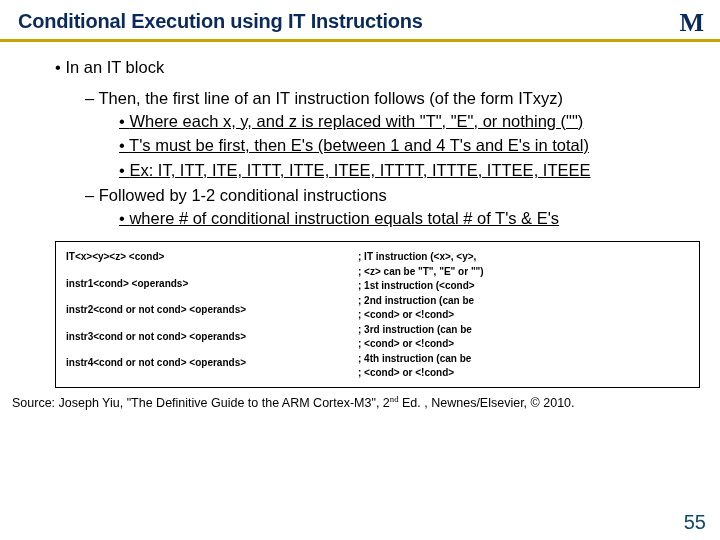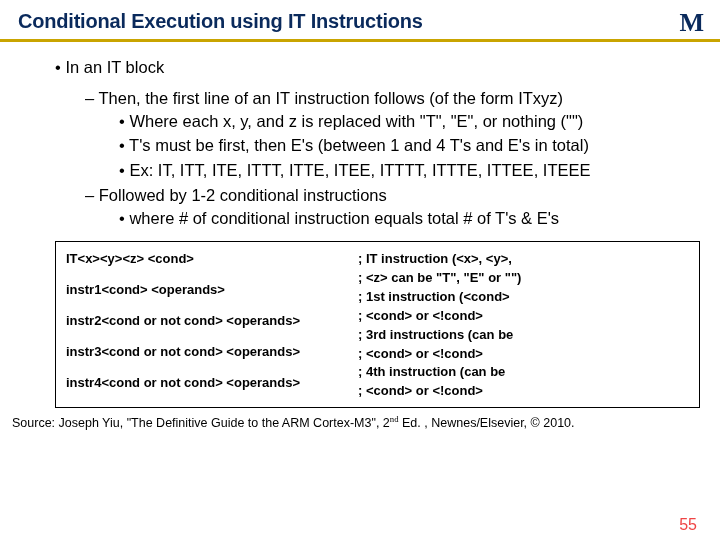--- a/index.html
+++ b/index.html
@@ -40,47 +40,47 @@
     padding: 0 20px 0 24px;
     font-size: 16.5px;
     line-height: 1.38;
     margin-left: 31px;
   }
   ul.toplist { list-style: none; }
   ul.toplist > li::before { content: "• "; }
   ul.sublist { list-style: none; padding-left: 30px; margin-top: 8px; }
   ul.sublist > li::before { content: "– "; }
   ul.sublist > li { margin-bottom: 2px; }
-  ul.subsub { list-style: none; padding-left: 34px; }
+  ul.subsub { list-style: none; padding-left: 34px; text-decoration: underline; }
   ul.subsub > li::before { content: "• "; }
   ul.subsub > li { margin-bottom: 2px; }
   .codebox {
     border: 1.5px solid #000;
     margin: 12px 0 4px 0;
     padding: 8px 10px 6px 10px;
     font-family: Verdana, Geneva, sans-serif;
-    font-size: 13px;
+    font-size: 10px;
     font-weight: bold;
     display: flex;
     gap: 12px;
   }
   .codecol-left { flex: 0 0 280px; line-height: 1.45; }
   .codecol-left .cline { margin-bottom: 12px; white-space: pre; }
   .codecol-left .cline:last-child { margin-bottom: 0; }
   .codecol-right { flex: 1; line-height: 1.45; }
   .codecol-right .rline { white-space: pre; }
   .source {
     font-size: 12.5px;
     padding: 2px 20px 0 12px;
   }
   .pagenum {
     position: absolute;
-    bottom: 6px; right: 23px;
-    font-size: 16px;
-    color: #ef4444;
+    bottom: 6px; right: 14px;
+    font-size: 20px;
+    color: #0c4a6e;
   }
   sup { font-size: 0.7em; font-family: Liberation Serif, serif; }
 </style>
 </head>
 <body>
 
 <div class="title">Conditional Execution using IT Instructions</div>
 <div class="logo">M</div>
 <div class="divider"></div>
 
@@ -108,22 +108,23 @@
       <div class="cline">IT&lt;x&gt;&lt;y&gt;&lt;z&gt; &lt;cond&gt;</div>
       <div class="cline">instr1&lt;cond&gt; &lt;operands&gt;</div>
       <div class="cline">instr2&lt;cond or not cond&gt; &lt;operands&gt;</div>
       <div class="cline">instr3&lt;cond or not cond&gt; &lt;operands&gt;</div>
       <div class="cline">instr4&lt;cond or not cond&gt; &lt;operands&gt;</div>
     </div>
     <div class="codecol-right">
       <div class="rline">; IT instruction (&lt;x&gt;, &lt;y&gt;,</div>
       <div class="rline">; &lt;z&gt; can be "T", "E" or "")</div>
       <div class="rline">; 1st instruction (&lt;cond&gt;</div>
+      <div class="rline">; 2nd instruction (can be</div>
       <div class="rline">; &lt;cond&gt; or &lt;!cond&gt;</div>
-      <div class="rline">; 3rd instructions (can be</div>
+      <div class="rline">; 3rd instruction (can be</div>
       <div class="rline">; &lt;cond&gt; or &lt;!cond&gt;</div>
       <div class="rline">; 4th instruction (can be</div>
       <div class="rline">; &lt;cond&gt; or &lt;!cond&gt;</div>
     </div>
   </div>
 </div>
 
 <div class="source">
   <span>Source: Joseph Yiu, "The Definitive Guide to the ARM Cortex-M3", 2</span><sup>nd</sup><span> Ed. , Newnes/Elsevier, © 2010.</span>
 </div>

